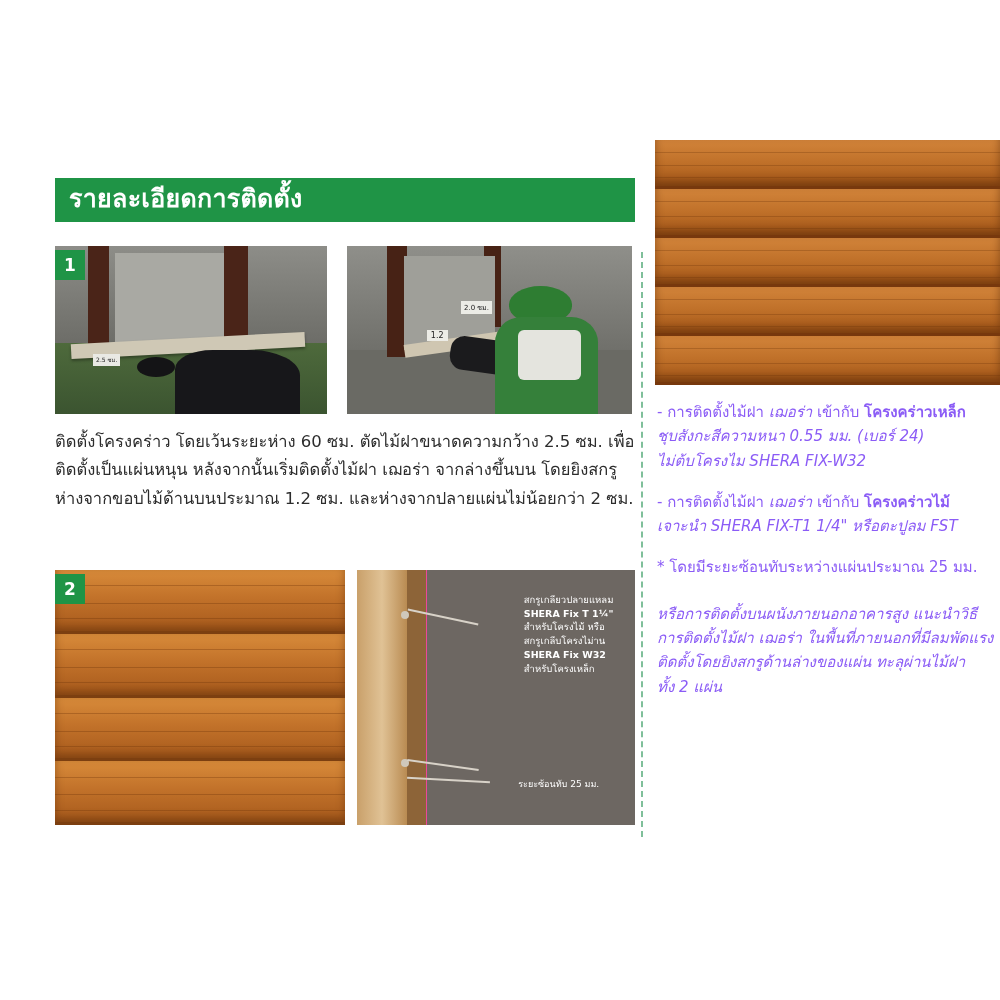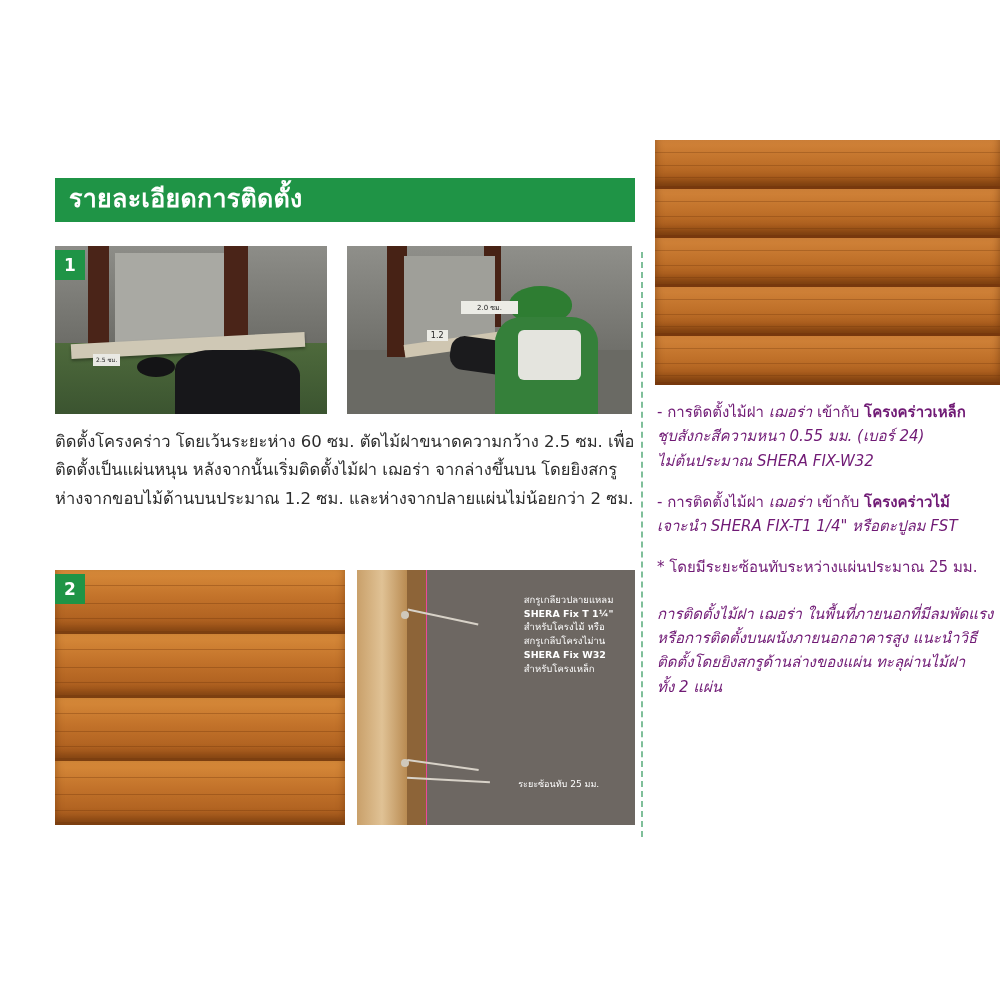--- a/index.html
+++ b/index.html
@@ -84,21 +84,21 @@
   .ph1b .sky    { position:absolute; left:0; top:0; width:100%; height:62%; background:linear-gradient(180deg,#8f8f8a,#70706b); }
   .ph1b .grnd   { position:absolute; left:0; top:62%; width:100%; height:38%; background:#6a6a64; }
   .ph1b .postA  { position:absolute; left:14%; top:0; width:7%; height:66%; background:#472215; }
   .ph1b .postB  { position:absolute; left:48%; top:0; width:6%; height:48%; background:#472215; }
   .ph1b .wallb  { position:absolute; left:20%; top:6%; width:32%; height:56%; background:#9f9f99; }
   .ph1b .helmet { position:absolute; left:57%; top:24%; width:22%; height:22%; background:#2e7d32; border-radius:50% 50% 45% 45%; }
   .ph1b .body   { position:absolute; left:52%; top:42%; width:36%; height:58%; background:#35803a; border-radius:26% 26% 0 0; }
   .ph1b .vest   { position:absolute; left:60%; top:50%; width:22%; height:30%; background:#e4e4de; border-radius:6px; }
   .ph1b .armdark{ position:absolute; left:36%; top:56%; width:30%; height:20%; background:#1b1b1d; border-radius:14px; transform:rotate(8deg); }
   .ph1b .plank  { position:absolute; left:20%; top:54%; width:40%; height:8%; background:#cfc6b1; transform:rotate(-8deg); }
-  .ph1b .tag1   { position:absolute; left:40%; top:33%; background:#ececE6; color:#222; font-size:7px; padding:1px 16px; }
+  .ph1b .tag1   { position:absolute; left:40%; top:33%; background:#ececE6; color:#222; font-size:7px; padding:1px 3px; }
   .ph1b .tag2   { position:absolute; left:28%; top:50%; background:#ececE6; color:#222; font-size:8px; padding:1px 4px; }
 
   .para {
     position: absolute;
     left: 55px; top: 428px;
     width: 585px;
     color: #2c2c2c;
     font-size: 16.5px;
     line-height: 1.72;
   }
@@ -147,21 +147,21 @@
     background: linear-gradient(180deg,#d2843a 0%, #bf7029 50%, #a35618 100%);
     border-bottom: 3px solid #77380d;
     box-shadow: inset 0 -5px 9px rgba(80,35,5,.5);
   }
   .ph-top .grainline { position:absolute; left:0; width:100%; height:1px; background:rgba(110,52,10,.3); }
 
   .right-text {
     position: absolute;
     left: 657px; top: 400px;
     width: 340px;
-    color: #701a75;
+    color: #8b5cf6;
     font-size: 15px;
     line-height: 1.62;
   }
   .right-text .blk { margin-bottom: 17px; }
   .right-text .bullet { display: block; font-style: italic; }
   .right-text b { font-weight: bold; }
   .right-text i { font-style: italic; }
   .right-text .note { margin-top: 16px; }
   .right-text .final { margin-top: 22px; }
 </style>
@@ -271,31 +271,31 @@
     <div class="grainline" style="top:85%"></div>
     <div class="grainline" style="top:91%"></div>
     <div class="grainline" style="top:96%"></div>
   </div>
 
   <div class="right-text">
 
     <div class="blk">
       <span>-  การติดตั้งไม้ฝา </span><i>เฌอร่า</i><span> เข้ากับ </span><b>โครงคร่าวเหล็ก</b><br>
       <span class="bullet">ชุบสังกะสีความหนา 0.55 มม. (เบอร์ 24)</span>
-      <span class="bullet">ไม่ต้นประมาณ SHERA FIX-W32</span>
+      <span class="bullet">ไม่ต้บโครงไม SHERA FIX-W32</span>
     </div>
 
     <div class="blk">
       <span>-  การติดตั้งไม้ฝา </span><i>เฌอร่า</i><span> เข้ากับ </span><b>โครงคร่าวไม้</b><br>
       <span class="bullet">เจาะนำ SHERA FIX-T1 1/4" หรือตะปูลม FST</span>
     </div>
 
     <div class="note">* โดยมีระยะซ้อนทับระหว่างแผ่นประมาณ 25 มม.</div>
 
     <div class="final">
+      <span class="bullet">หรือการติดตั้งบนผนังภายนอกอาคารสูง แนะนำวิธี</span>
       <span class="bullet">การติดตั้งไม้ฝา เฌอร่า ในพื้นที่ภายนอกที่มีลมพัดแรง</span>
-      <span class="bullet">หรือการติดตั้งบนผนังภายนอกอาคารสูง แนะนำวิธี</span>
       <span class="bullet">ติดตั้งโดยยิงสกรูด้านล่างของแผ่น ทะลุผ่านไม้ฝา</span>
       <span class="bullet">ทั้ง 2 แผ่น</span>
     </div>
   </div>
 
 </div>
 
 </body></html>

